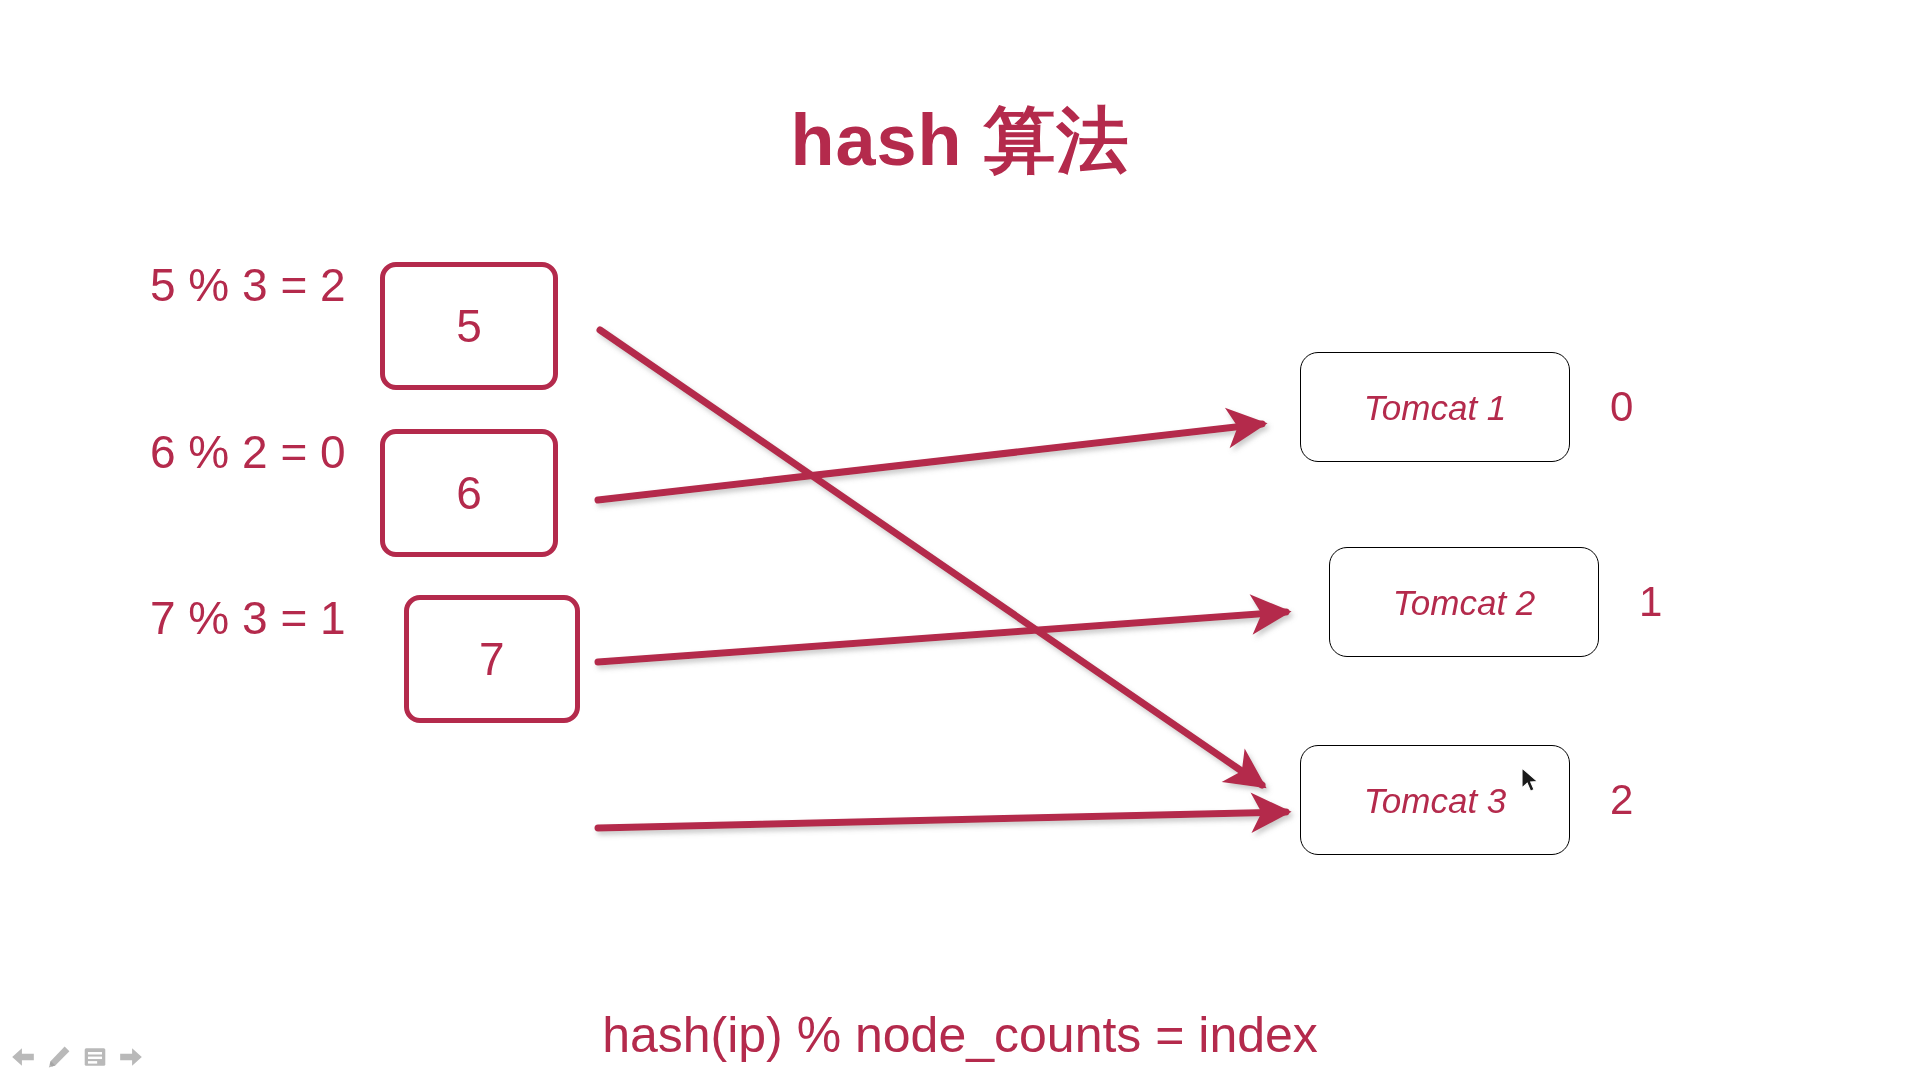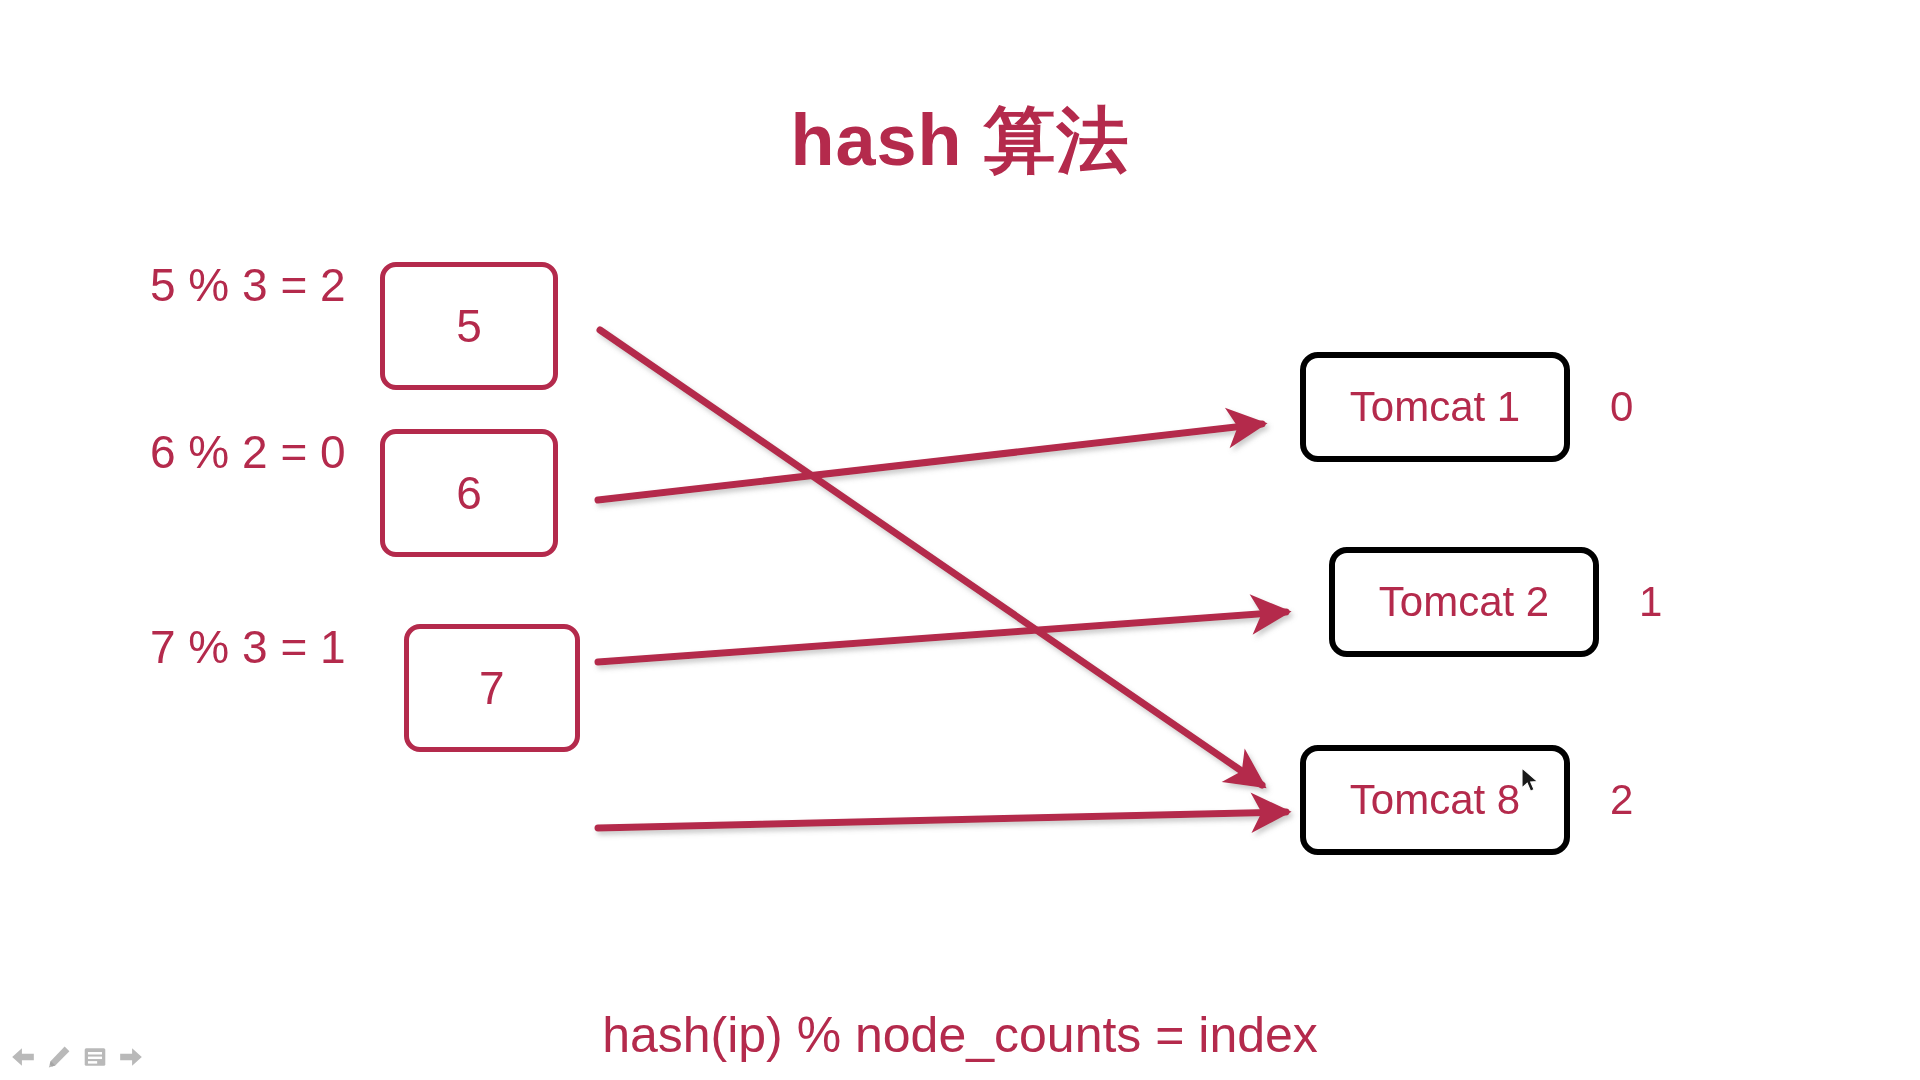--- a/index.html
+++ b/index.html
@@ -76,29 +76,30 @@
     position: absolute;
     left: 1300px;
     height: 110px;
     display: flex;
     align-items: center;
   }
   .node-box {
     width: 270px;
     height: 110px;
     box-sizing: border-box;
-    border: 6px solid #000000;
+    border: 1px solid #000000;
     border-radius: 18px;
     background: #ffffff;
     display: flex;
     align-items: center;
     justify-content: center;
-    font-size: 42px;
-    color: #B42A4C;
-    line-height: 1;
+    font-size: 35px;
+    color: #B42A4C;
+    line-height: 1;
+    font-style: italic;
   }
   .node-index {
     margin-left: 40px;
     font-size: 42px;
     color: #B42A4C;
     line-height: 1;
   }
 
   
   #arrow-layer {
@@ -184,38 +185,38 @@
   <div class="eq-row" style="top:262px;">
     <div class="eq-text">5 % 3 = 2</div>
     <div class="val-box">5</div>
   </div>
 
   <div class="eq-row" style="top:429px;">
     <div class="eq-text">6 % 2 = 0</div>
     <div class="val-box">6</div>
   </div>
 
-  <div class="eq-row" style="top:624px;gap:26px;">
+  <div class="eq-row" style="top:595px;gap:26px;">
     <div class="eq-text">7 % 3 = 1</div>
     <div class="val-box">7</div>
   </div>
 
 
   <div class="node-row" style="top:352px;">
     <div class="node-box">Tomcat 1</div>
     <div class="node-index">0</div>
   </div>
 
   <div class="node-row" style="top:547px;margin-left:29px;">
     <div class="node-box">Tomcat 2</div>
     <div class="node-index">1</div>
   </div>
 
   <div class="node-row" style="top:745px;">
-    <div class="node-box">Tomcat 8</div>
+    <div class="node-box">Tomcat 3</div>
     <div class="node-index">2</div>
   </div>
 
   <div id="formula">hash(ip) % node_counts = index</div>
 
   <div id="toolbar">
     <div class="tb-icon">
       <svg viewBox="0 0 24 24" width="26" height="26">
         <path d="M11,4 L11,9 L22,9 L22,15 L11,15 L11,20 L2,12 Z" fill="#808080"></path>
       </svg>

